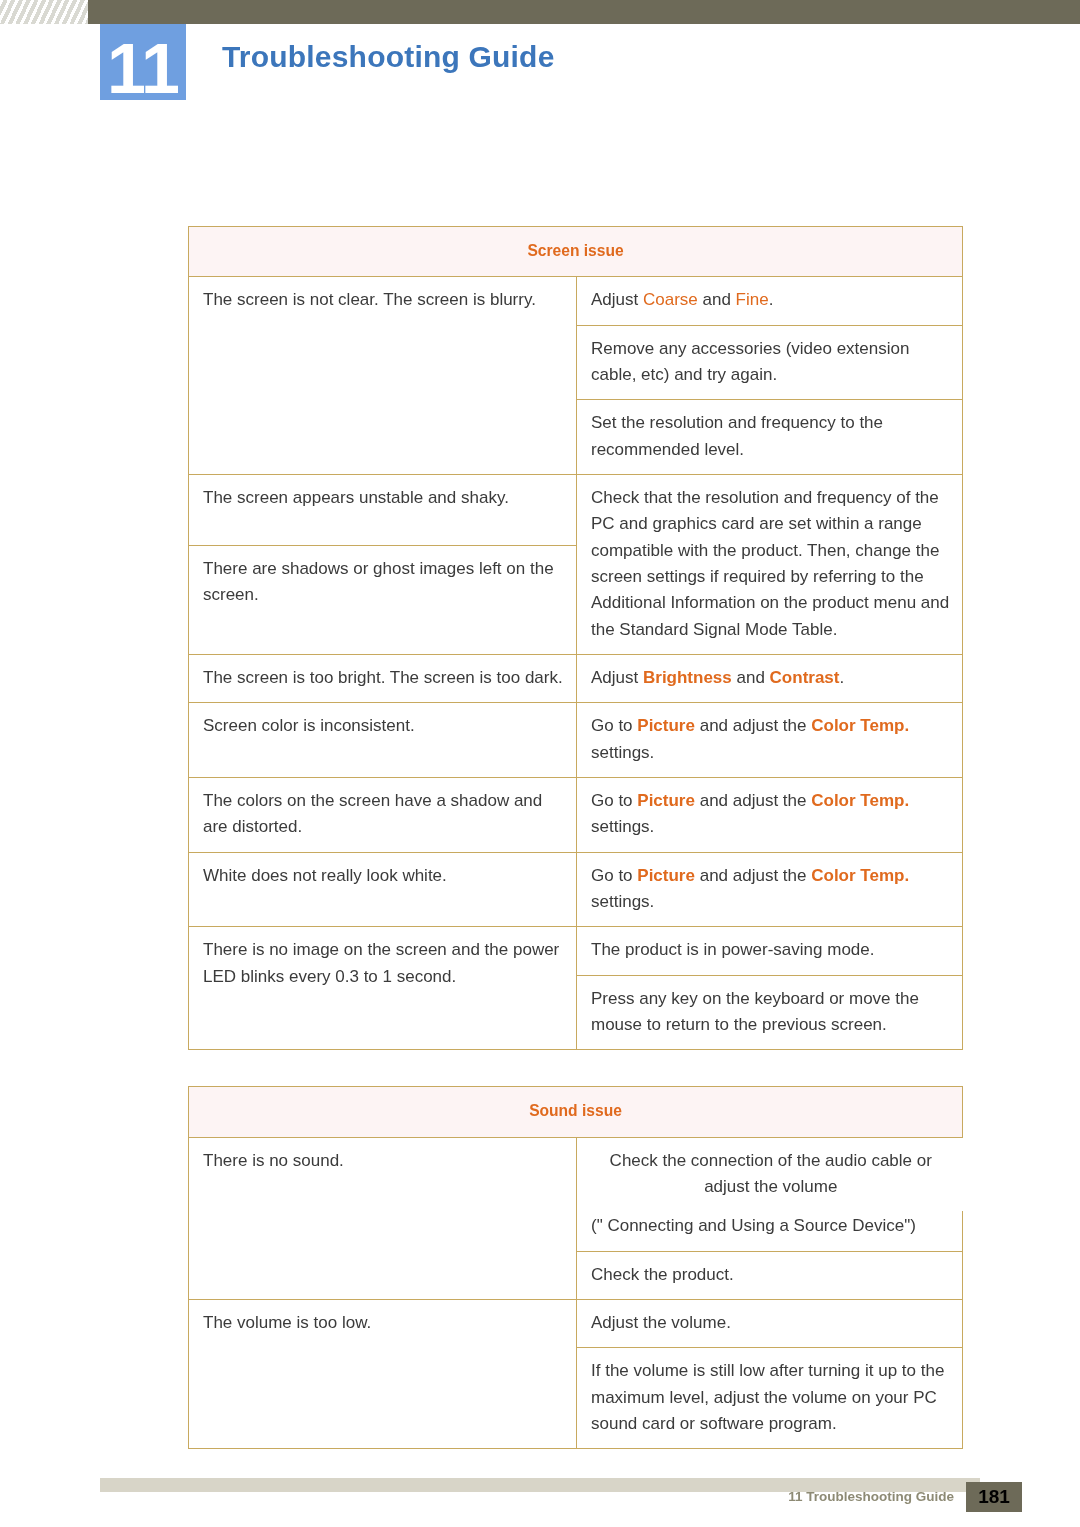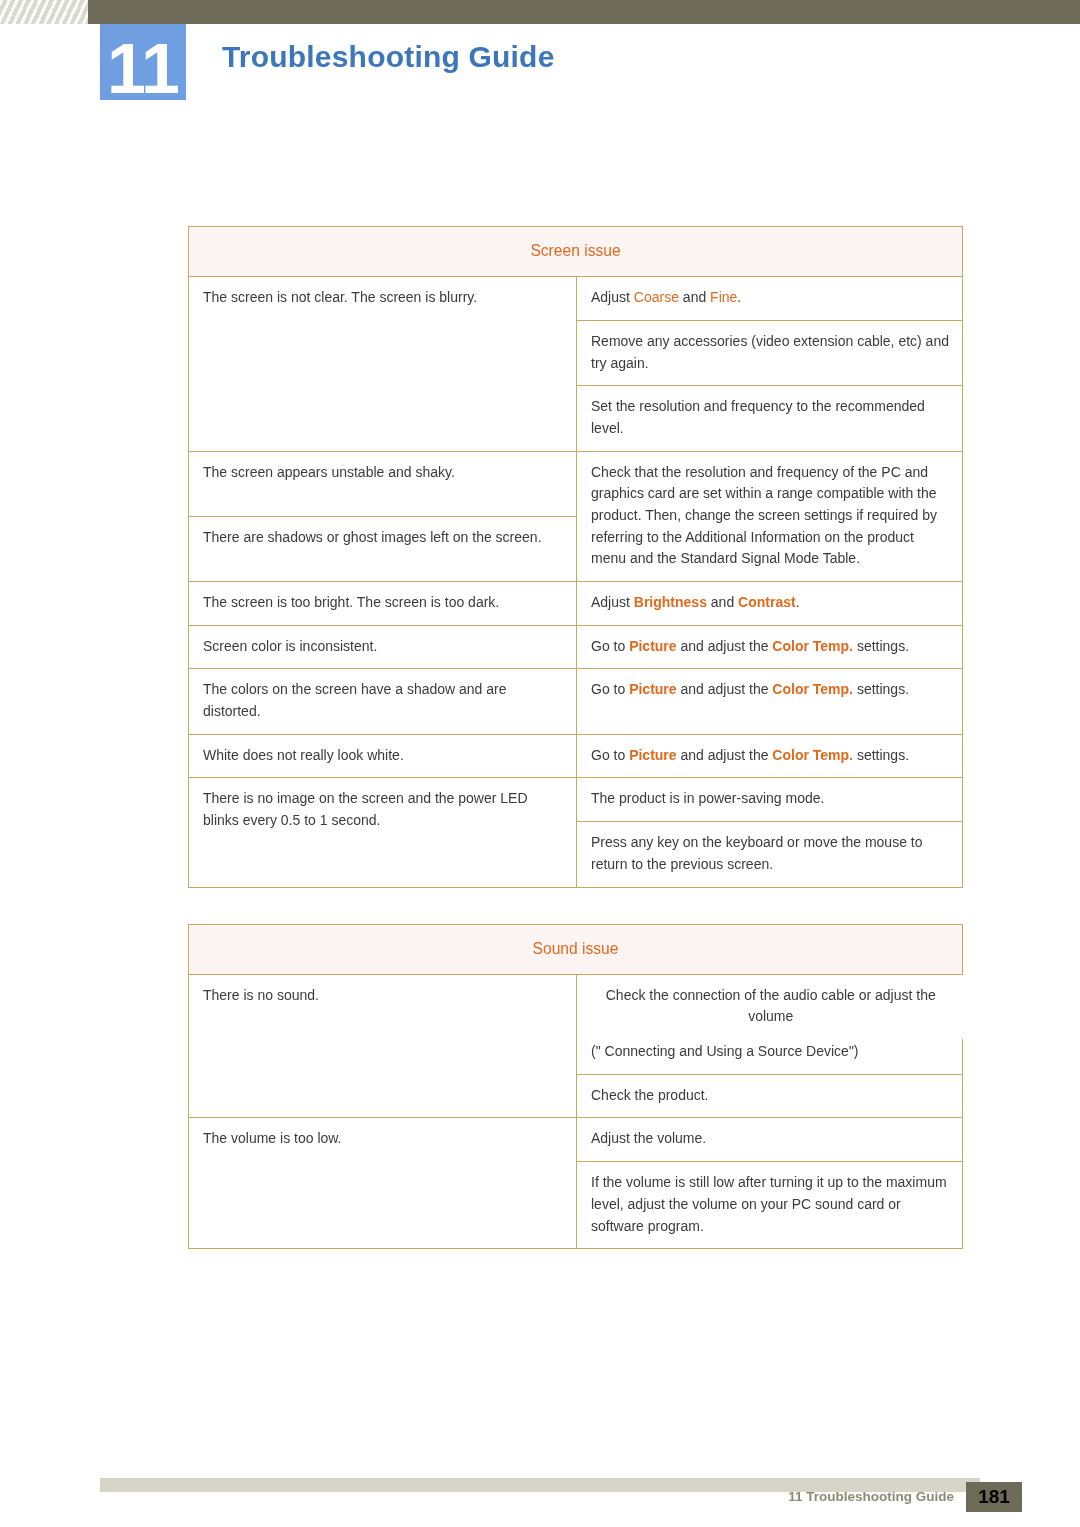--- a/index.html
+++ b/index.html
@@ -71,30 +71,30 @@
     width: 774px;
     table-layout: fixed;
   }
   table.tg + table.tg {
     margin-top: 36px;
     padding-left: 33px;
   }
   table.tg td {
     border: 1px solid #c8a95f;
     padding: 10px 12px 11px 14px;
-    font-size: 14px;
+    font-size: 17px;
     color: #3b3b3b;
     vertical-align: top;
     line-height: 1.55;
   }
   .tg .sect-head {
     background: #fdf4f4;
     text-align: center;
     color: #e06a1e;
-    font-weight: normal;
+    font-weight: bold;
     font-size: 15.6px;
     padding: 12px 0 13px 0;
   }
   .col-q { width: 388px; }
   .col-a { width: 386px; }
   .nb { border: 0 !important; }
   .kw {
     color: #e06a1e;
     font-weight: bold;
   }
@@ -187,21 +187,21 @@
         <td>The colors on the screen have a shadow and are distorted.</td>
         <td>Go to <span class="kw">Picture</span> and adjust the <span class="kw">Color Temp.</span> settings.</td>
       </tr>
 
       <tr>
         <td>White does not really look white.</td>
         <td>Go to <span class="kw">Picture</span> and adjust the <span class="kw">Color Temp.</span> settings.</td>
       </tr>
 
       <tr>
-        <td rowspan="2">There is no image on the screen and the power LED blinks every 0.5 to 1 second.</td>
+        <td rowspan="2">There is no image on the screen and the power LED blinks every 0.3 to 1 second.</td>
         <td>The product is in power-saving mode.</td>
       </tr>
       <tr>
         <td>Press any key on the keyboard or move the mouse to return to the previous screen.</td>
       </tr>
     </tbody>
   </table>
 
   <table class="tg">
     <colgroup>

